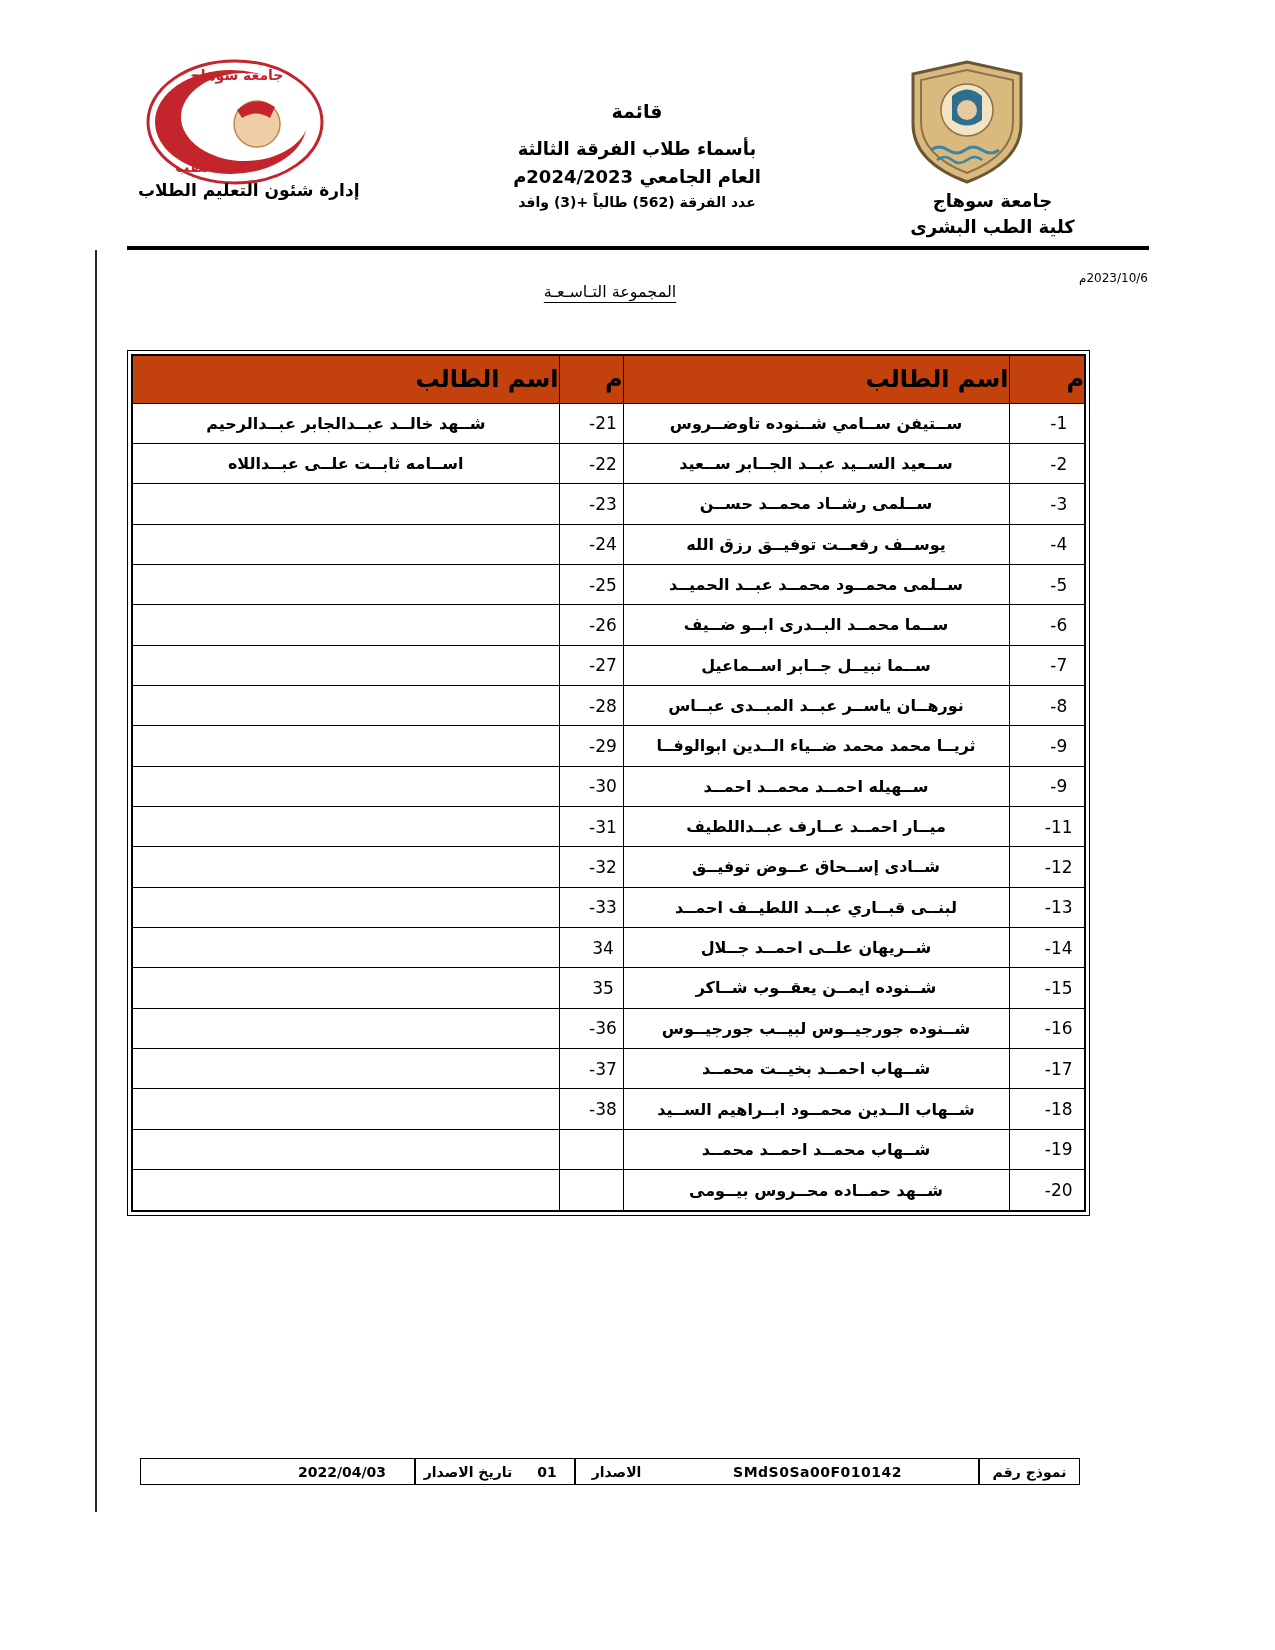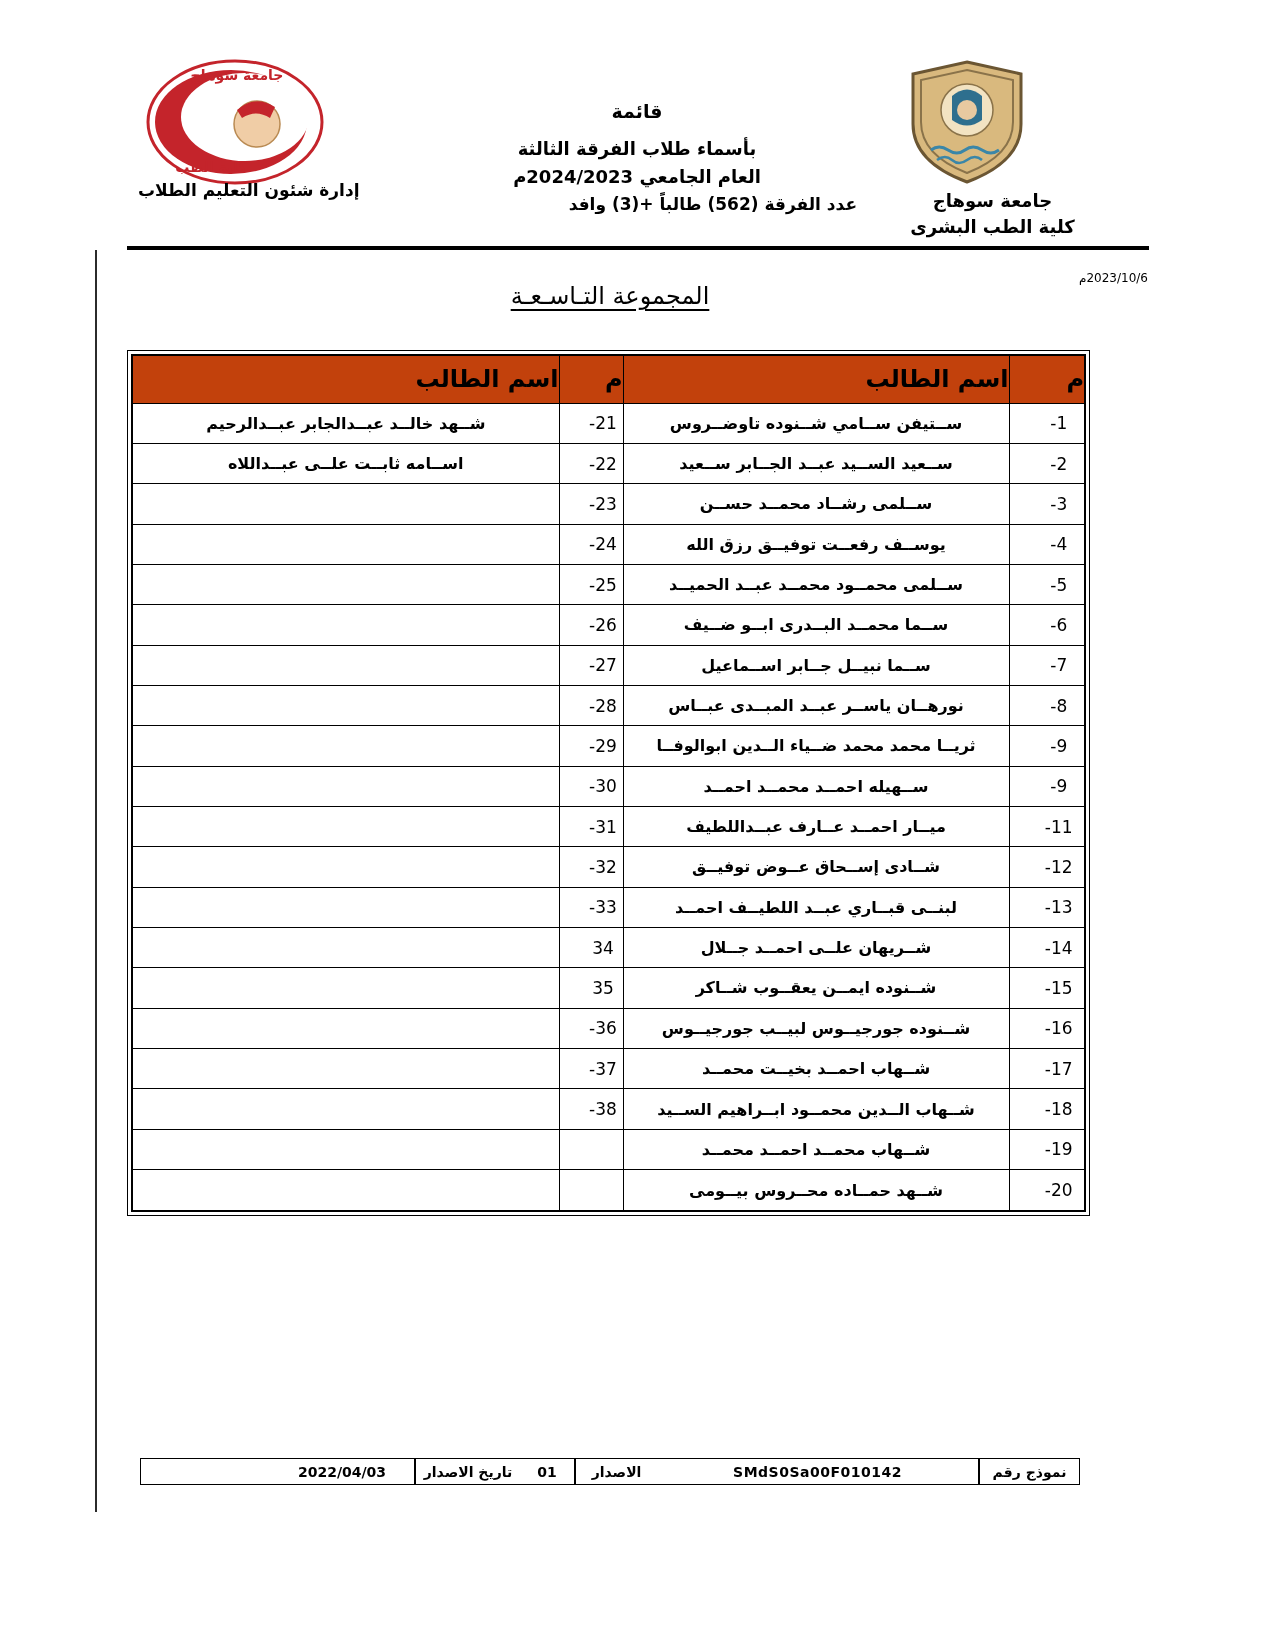--- a/index.html
+++ b/index.html
@@ -9,31 +9,31 @@
 
   
   .faculty-logo { position:absolute; left:145px; top:56px; width:182px; height:134px; }
   .dept-line { position:absolute; left:138px; top:180px; width:266px; text-align:left;
                font-size:17px; font-weight:bold; }
   .center-head { position:absolute; left:417px; top:100px; width:440px; text-align:center; direction:rtl; }
   .center-head div { font-weight:bold; }
   .ch1 { font-size:19px; margin-bottom:16px; }
   .ch2 { font-size:18px; margin-bottom:7px; }
   .ch3 { font-size:18px; margin-bottom:7px; }
-  .ch4 { font-size:17px;text-align:right; }
+  .ch4 { font-size:14px; }
   .shield-logo { position:absolute; left:903px; top:58px; width:128px; height:128px; }
   .univ-text { position:absolute; left:885px; top:188px; width:215px; text-align:center;
                font-size:18px; font-weight:bold; line-height:1.45; direction:rtl; }
 
   .head-rule { position:absolute; left:127px; top:246px; width:1022px; height:4px; background:#000; }
   .left-vline { position:absolute; left:95px; top:250px; width:2px; height:1262px; background:#2b2b2b; }
 
   .date-line { position:absolute; right:127px; top:271px; font-size:12px; direction:rtl; }
   .group-title { position:absolute; left:400px; top:282px; width:420px; text-align:center;
-                 font-size:24px; text-decoration:underline; text-underline-offset:5px; direction:rtl; }
+                 font-size:16px; text-decoration:underline; text-underline-offset:5px; direction:rtl; }
 
   
   .table-wrap { position:absolute; left:127px; top:350px; width:963px; height:866px;
                 border:1.5px solid #000; padding:3px; }
   table.students { width:100%; height:100%; border-collapse:collapse; table-layout:fixed;
                    direction:rtl; border:2.5px solid #000; }
   table.students th, table.students td { border:1px solid #000; overflow:hidden; }
   table.students th { height:48px; font-size:24px; font-weight:bold; text-align:right; background:#c2410c; }
   td.num { font-size:17px; font-weight:normal; text-align:center; direction:ltr; white-space:nowrap;padding-left:24px; }
   td.name { font-size:16px; font-weight:bold; text-align:center; padding:0 6px; white-space:nowrap; }

